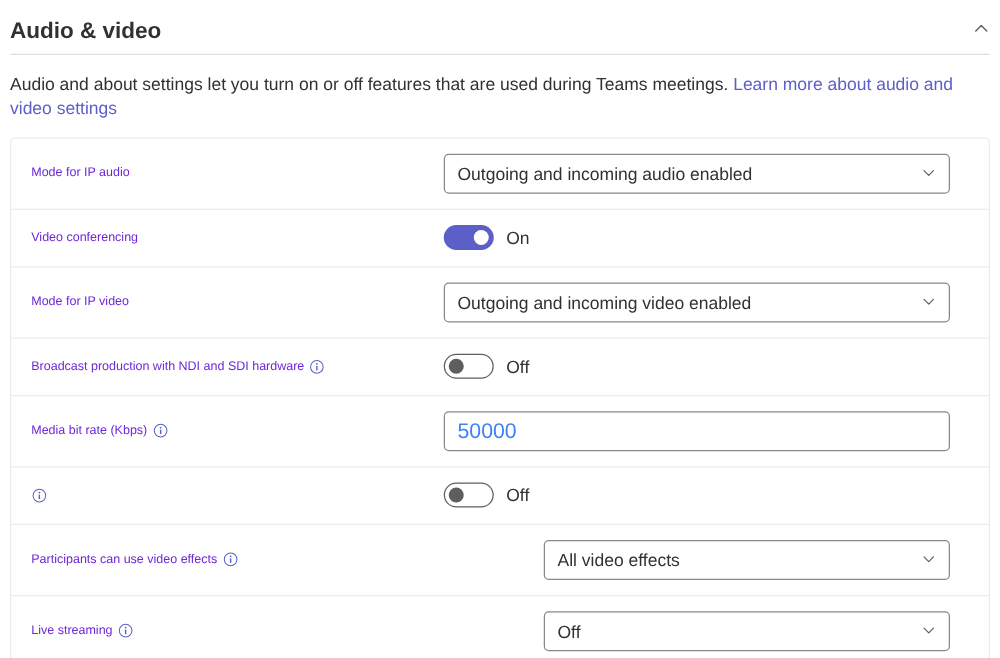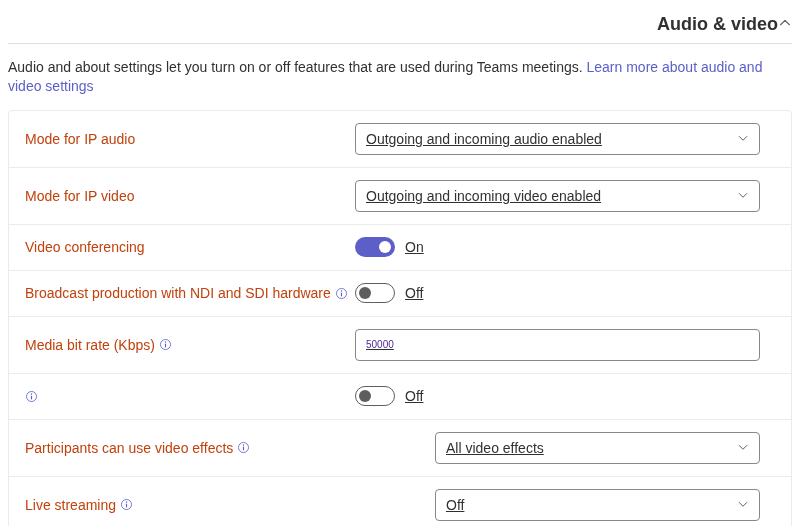--- a/index.html
+++ b/index.html
@@ -6,21 +6,21 @@
     body {
       font-family: "Segoe UI", -apple-system, sans-serif;
       font-size: 14px;
       color: #323130;
       background: #fff;
       width: 800px;
       padding: 10px 8px;
     }
     .section-header {
       display: flex;
-      justify-content: flex-end;
+      justify-content: space-between;
       align-items: center;
       padding: 4px 0 8px 0;
       border-bottom: 1px solid #e1dfdd;
       margin-bottom: 14px;
     }
     .section-title {
       font-size: 18px;
       font-weight: 600;
       color: #323130;
     }
@@ -44,30 +44,29 @@
       border-bottom: 1px solid #edebe9;
       min-height: 46px;
     }
     .row:last-child { border-bottom: none; }
     .label-col {
       width: 330px;
       flex-shrink: 0;
       display: flex;
       align-items: center;
       gap: 4px;
-      font-size: 14px;
-      color: #c2410c;
+      font-size: 10px;
+      color: #6d28d9;
       line-height: 1.3;
     }
     .ctrl-col {
       flex: 1;
       display: flex;
       align-items: center;
       gap: 10px;
-      text-decoration: underline;
     }
     .info-icon {
       display: inline-flex;
       align-items: center;
       color: #5b5fc7;
       cursor: pointer;
     }
     .select {
       position: relative;
       display: flex;
@@ -89,22 +88,22 @@
       color: #605e5c;
     }
     .narrow .select { max-width: 325px; }
     .text-input {
       width: 100%;
       max-width: 405px;
       height: 32px;
       border: 1px solid #8a8886;
       border-radius: 4px;
       padding: 0 10px;
-      font-size: 10px;
-      color: #4c1d95;
+      font-size: 17px;
+      color: #3b82f6;
       background: #fff;
     }
     .toggle {
       position: relative;
       width: 40px;
       height: 20px;
       border-radius: 10px;
       cursor: pointer;
       flex-shrink: 0;
     }
@@ -146,42 +145,42 @@
       <div class="select">
         <span>Outgoing and incoming audio enabled</span>
         <span class="caret"><svg width="12" height="12" viewBox="0 0 16 16">
               <path d="M3 6l5 5 5-5" stroke="currentColor" stroke-width="1.3" fill="none" stroke-linecap="round" stroke-linejoin="round"></path>
             </svg></span>
       </div>
     </div>
   </div>
 
   <div class="row">
-    <div class="label-col">Mode for IP video</div>
-    <div class="ctrl-col">
-      <div class="select">
-        <span>Outgoing and incoming video enabled</span>
-        <span class="caret"><svg width="12" height="12" viewBox="0 0 16 16">
-              <path d="M3 6l5 5 5-5" stroke="currentColor" stroke-width="1.3" fill="none" stroke-linecap="round" stroke-linejoin="round"></path>
-            </svg></span>
-      </div>
-    </div>
-  </div>
-
-  <div class="row">
     <div class="label-col">Video conferencing</div>
     <div class="ctrl-col">
       <div class="toggle toggle-on">
           <div class="toggle-knob"></div>
         </div>
       <span class="toggle-label">On</span>
     </div>
   </div>
 
   <div class="row">
+    <div class="label-col">Mode for IP video</div>
+    <div class="ctrl-col">
+      <div class="select">
+        <span>Outgoing and incoming video enabled</span>
+        <span class="caret"><svg width="12" height="12" viewBox="0 0 16 16">
+              <path d="M3 6l5 5 5-5" stroke="currentColor" stroke-width="1.3" fill="none" stroke-linecap="round" stroke-linejoin="round"></path>
+            </svg></span>
+      </div>
+    </div>
+  </div>
+
+  <div class="row">
     <div class="label-col">
       <span>Broadcast production with NDI and SDI hardware</span>
       <span class="info-icon">
           <svg width="13" height="13" viewBox="0 0 16 16">
             <circle cx="8" cy="8" r="6.2" stroke="currentColor" stroke-width="1" fill="none"></circle>
             <circle cx="8" cy="5" r="0.9" fill="currentColor"></circle>
             <rect x="7.3" y="7" width="1.4" height="4.5" fill="currentColor"></rect>
           </svg>
         </span>
     </div>

